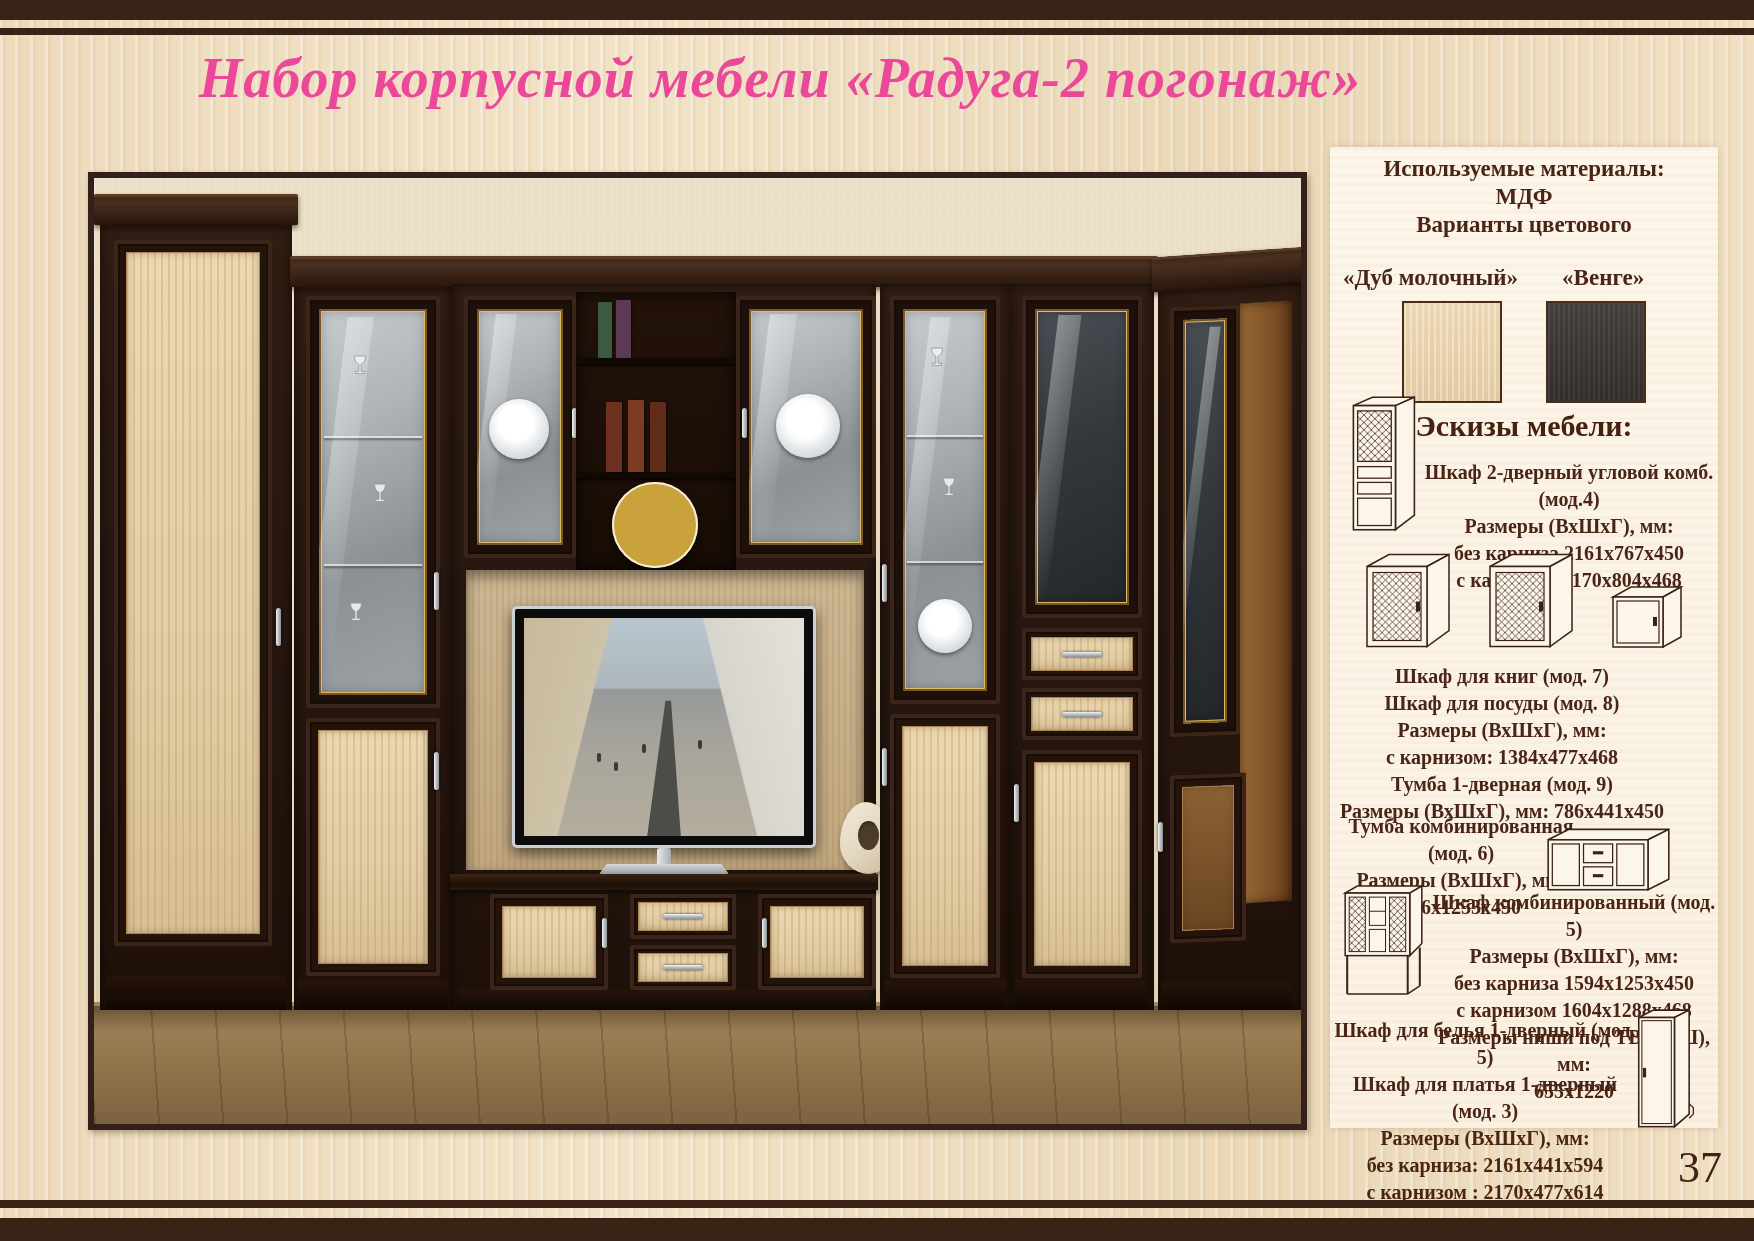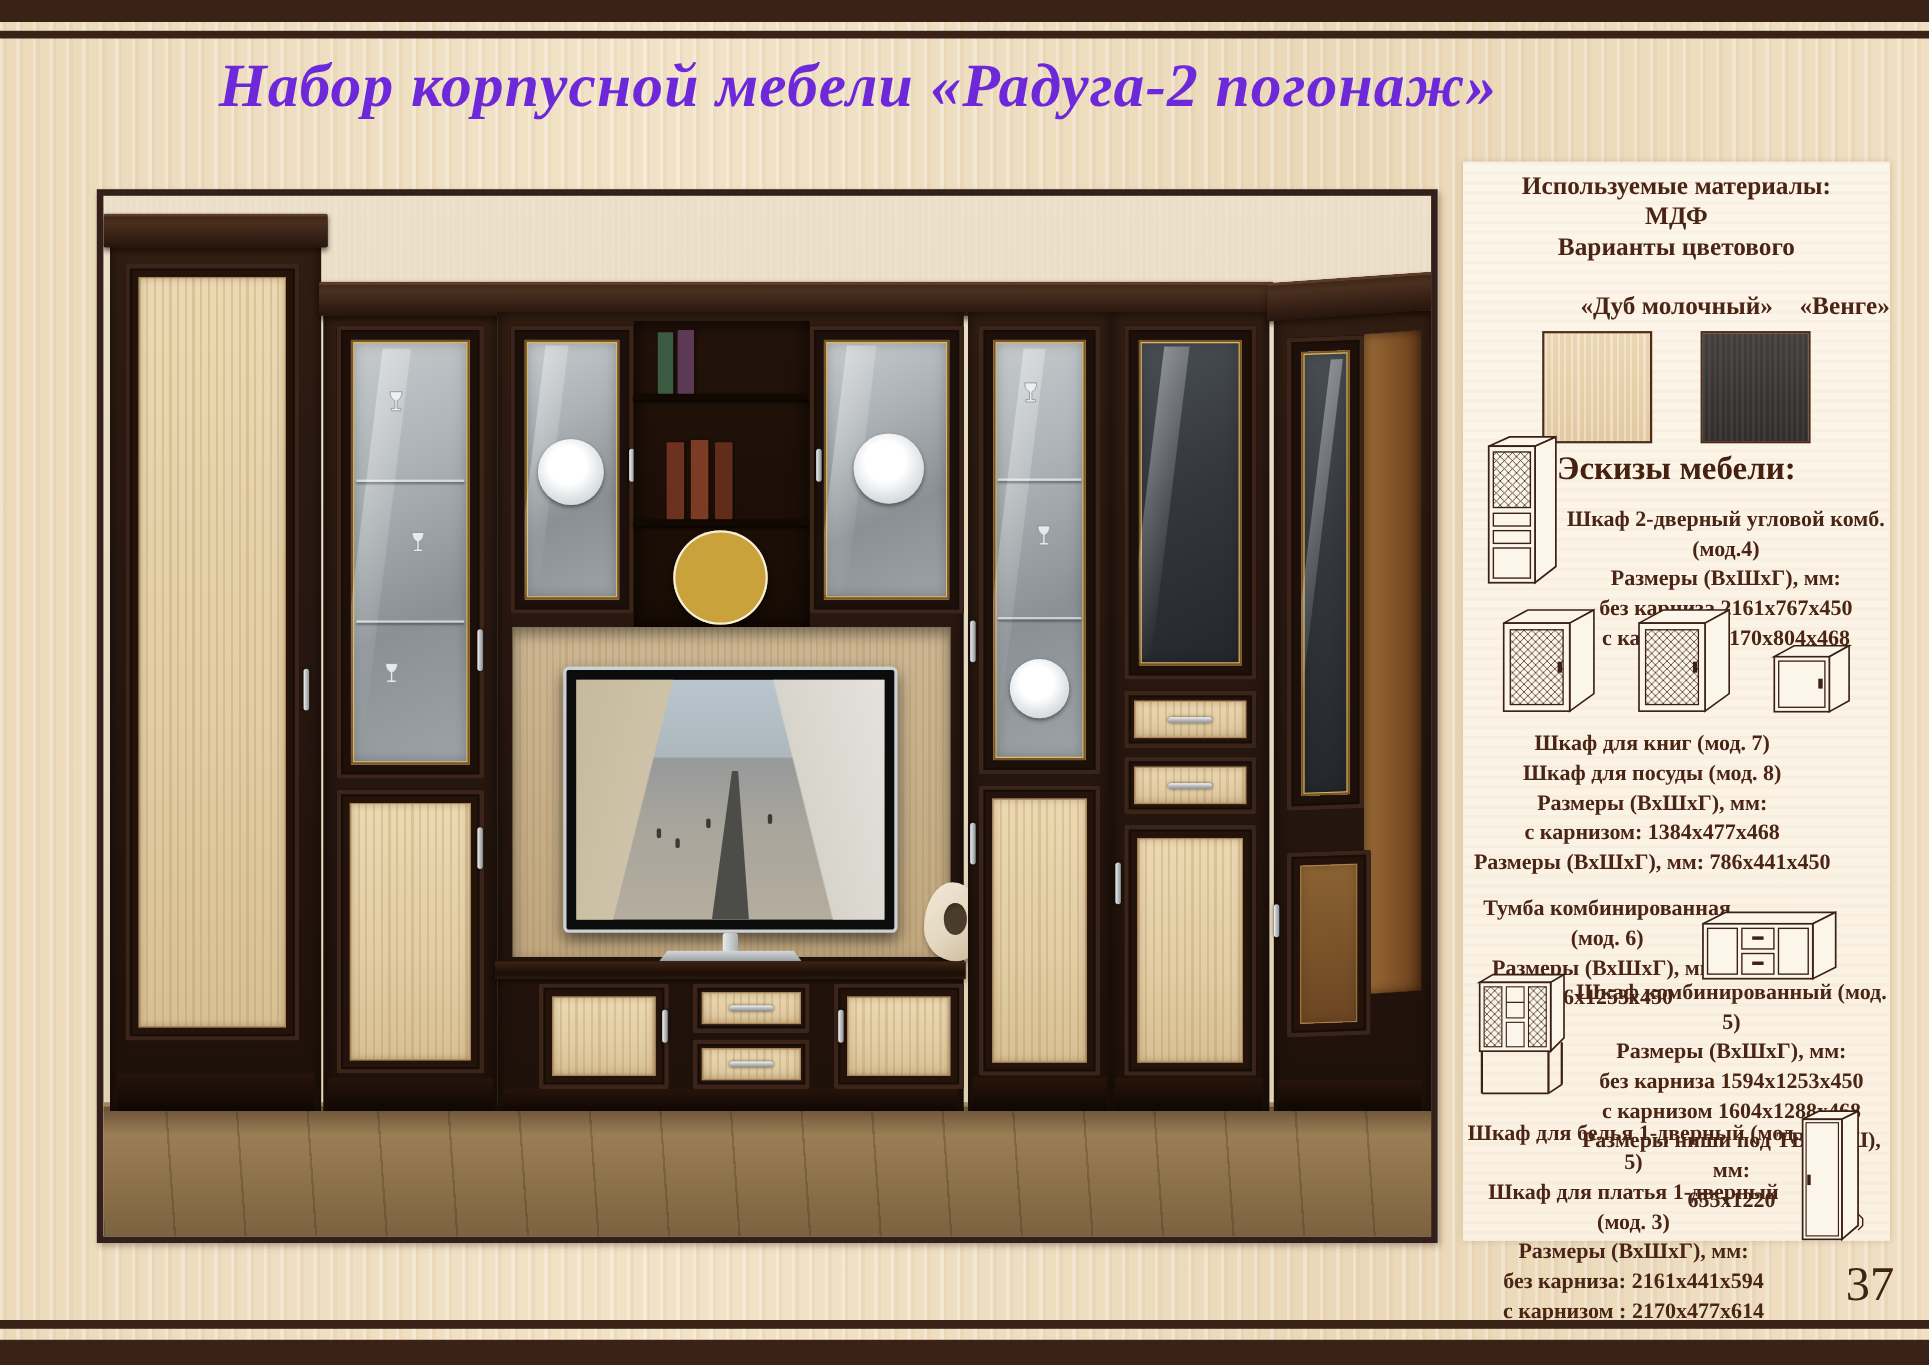--- a/index.html
+++ b/index.html
@@ -11,21 +11,21 @@
       linear-gradient(90deg,#ecdabb 0%,#f2e3c8 35%,#ead8b8 70%,#f0dfc2 100%);
   }
   .abs{position:absolute;}
   .bar{position:absolute;left:0;width:1754px;background:#3a2316;}
   .line{position:absolute;left:0;width:1754px;background:#3a2316;}
 
   
   .title{
     position:absolute;left:90px;top:46px;width:1380px;margin:0;
     text-align:center;font-size:56px;font-weight:bold;font-style:italic;
-    color:#6d28d9;letter-spacing:1px;
+    color:#ec4899;letter-spacing:1px;
   }
 
   
   .photo{
     position:absolute;left:88px;top:172px;width:1219px;height:958px;
     border:6px solid #33201a;box-sizing:border-box;overflow:hidden;
     background:linear-gradient(180deg,#ebdfc8 0%,#e6d8bd 55%,#ddcdaf 100%);
     box-shadow:2px 3px 6px rgba(60,35,20,.35);
   }
   .wallgrain{position:absolute;inset:0;
@@ -99,21 +99,21 @@
   .sidebar{
     position:absolute;left:1330px;top:147px;width:388px;height:981px;
     background:
       repeating-linear-gradient(180deg, rgba(214,185,150,.08) 0 3px, rgba(0,0,0,0) 3px 9px),
       linear-gradient(180deg,#fcf5e9 0%,#faf1e2 100%);
     box-shadow:0 0 6px rgba(120,90,60,.25);
     color:#4a2516;font-weight:bold;
   }
   .stx{position:absolute;text-align:center;line-height:27px;font-size:20px;color:#4a2516;}
   .mat{left:0;width:388px;font-size:23px;line-height:28px;}
-  .swrow{position:absolute;left:0;top:118px;width:388px;display:flex;justify-content:flex-end;gap:24px;font-size:23px;}
+  .swrow{position:absolute;left:0;top:118px;width:388px;display:flex;justify-content:flex-start;gap:44px;font-size:23px;padding-left:13px;}
   .swatches{position:absolute;left:0;top:154px;width:388px;display:flex;justify-content:center;gap:44px;}
   .swatch{width:100px;height:102px;border:2px solid #4a2c18;box-sizing:border-box;}
   .swatch.light{background:
       repeating-linear-gradient(90deg, rgba(255,255,255,.35) 0 2px, rgba(0,0,0,0) 2px 6px),
       linear-gradient(180deg,#ecd6b2,#e2c9a0);}
   .swatch.dark{background:
       repeating-linear-gradient(90deg, rgba(255,255,255,.06) 0 2px, rgba(0,0,0,0) 2px 5px),
       linear-gradient(180deg,#433f3c,#312d2a);}
   .skh{position:absolute;left:0;top:262px;width:388px;text-align:center;font-size:30px;color:#45220f;}
   .sketch{position:absolute;}
@@ -369,20 +369,21 @@
         <rect x="10" y="28" width="42" height="42" fill="none" stroke="#3b2115" stroke-width="1.2"></rect>
         <rect x="46" y="44" width="4" height="9" fill="#3b2115"></rect>
       </svg>
     </div>
 
     <div class="stx" style="left:0;top:516px;width:344px;">
       <div>Шкаф для книг (мод. 7)</div>
       <div>Шкаф для посуды (мод. 8)</div>
       <div>Размеры (ВхШхГ), мм:</div>
       <div>с карнизом: 1384х477х468</div>
+      <div>Тумба 1-дверная (мод. 9)</div>
       <div>Размеры (ВхШхГ), мм: 786х441х450</div>
     </div>
 
     <div class="stx" style="left:0;top:666px;width:262px;">
       <div>Тумба комбинированная</div>
       <div>(мод. 6)</div>
       <div>Размеры (ВхШхГ), мм:</div>
       <div>566х1253х450</div>
     </div>
     <div class="sketch" style="left:214px;top:672px;">

